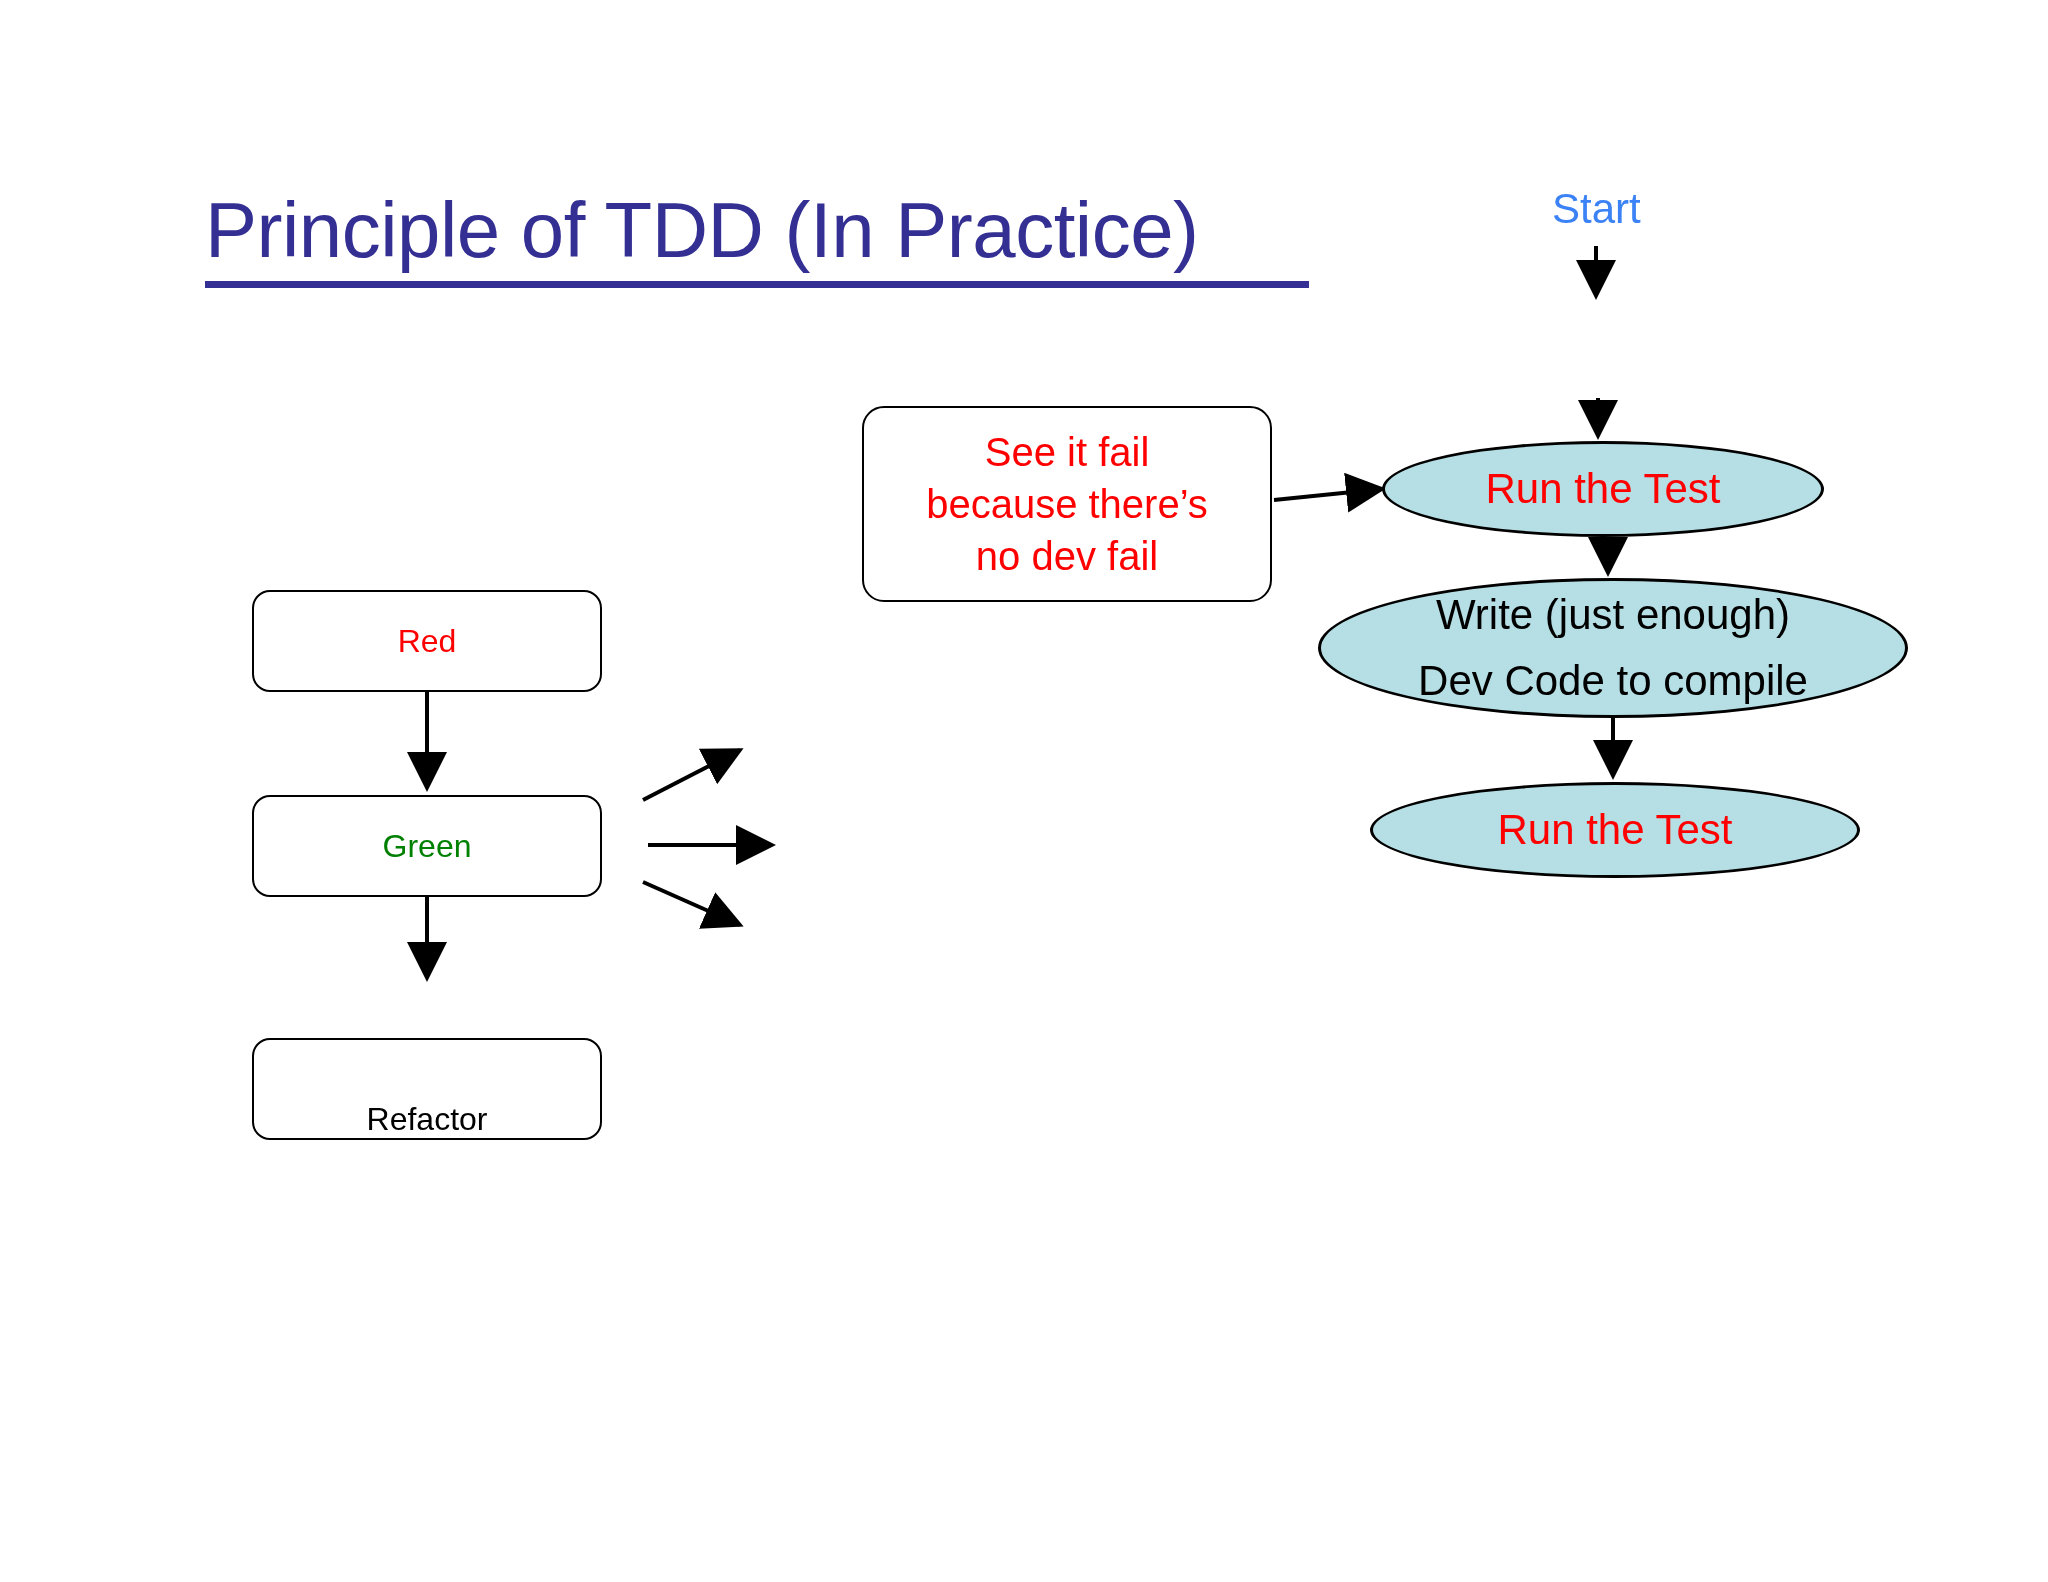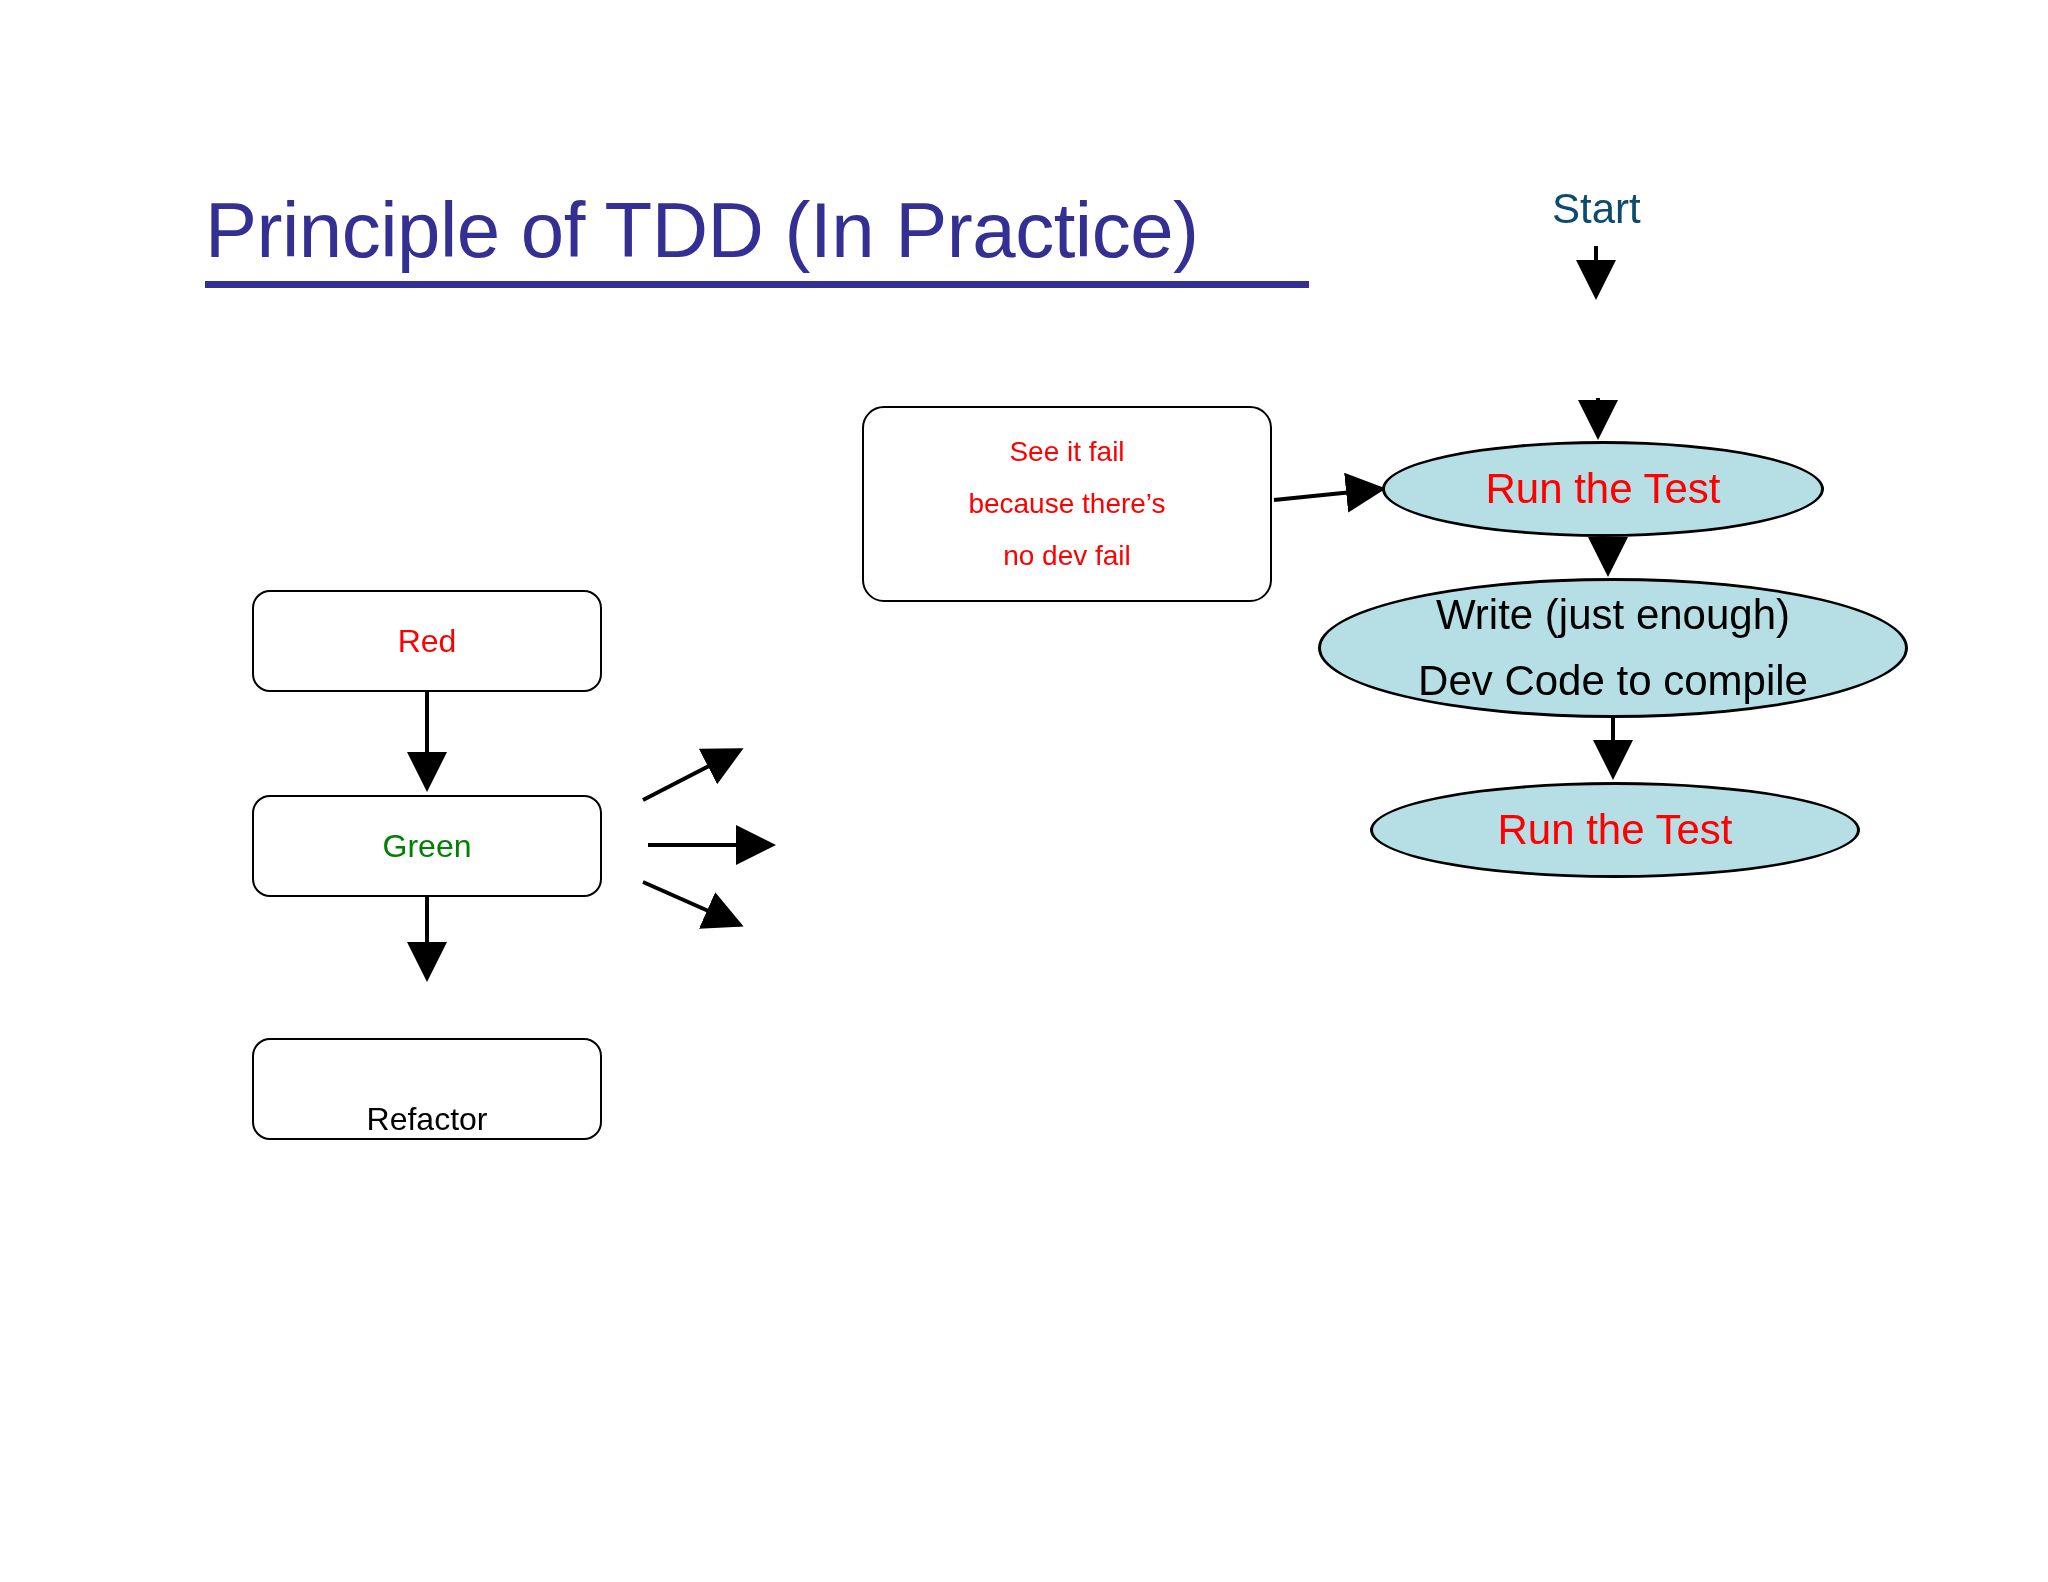--- a/index.html
+++ b/index.html
@@ -75,21 +75,21 @@
     height: 196px;
     box-sizing: border-box;
     background: #ffffff;
     border: 2.5px solid #000000;
     border-radius: 22px;
     display: flex;
     flex-direction: column;
     align-items: center;
     justify-content: center;
     color: #ff0000;
-    font-size: 28px;
+    font-size: 40px;
     line-height: 52px;
     text-align: center;
   }
   #callout-box span { display: block; white-space: nowrap; }
 
   
   .ellipse {
     position: absolute;
     box-sizing: border-box;
     background: #b5dfe4;
@@ -110,21 +110,21 @@
   #ellipse-run-test-1  { left: 1382px; top: 441px; width: 442px; height: 96px; }
   #ellipse-write-code  { left: 1318px; top: 578px; width: 590px; height: 140px; gap: 12px; }
   #ellipse-run-test-2  { left: 1370px; top: 782px; width: 490px; height: 96px; }
 
   
   #start-label {
     position: absolute;
     left: 1552px;
     top: 185px;
     font-size: 42px;
-    color: #0c4a6e;
+    color: #3b82f6;
     white-space: nowrap;
   }
 
   
   #footer-tdd {
     position: absolute;
     left: 1008px;
     top: 1377px;
     font-size: 34px;
     color: #000000;

